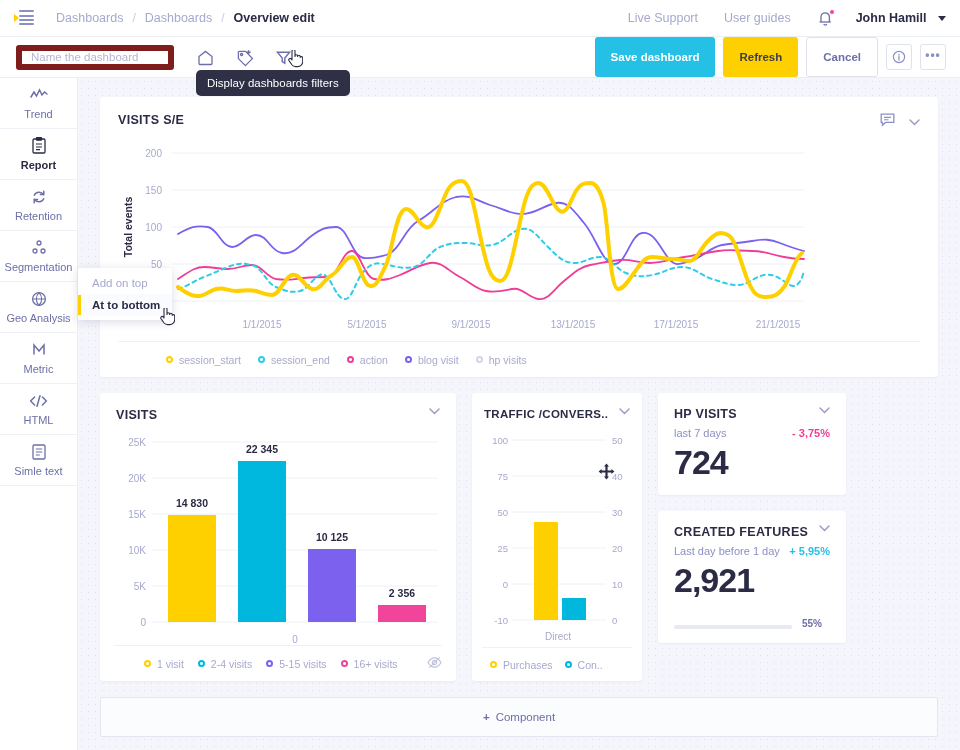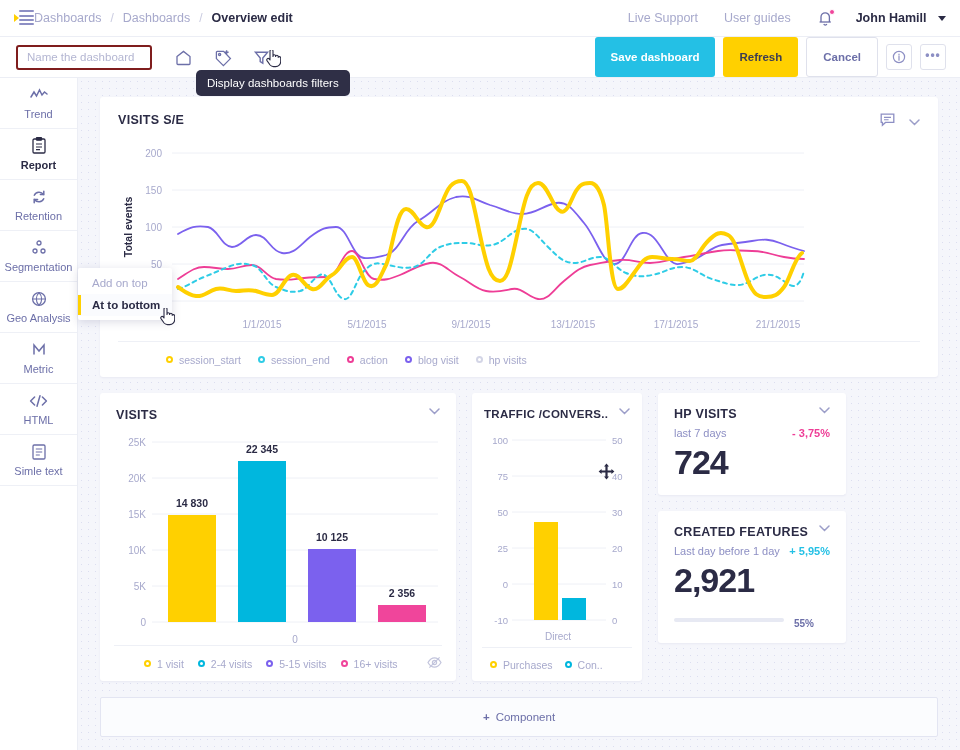--- a/index.html
+++ b/index.html
@@ -26,21 +26,21 @@
   .burger .bl:nth-child(2) { top: 5px; }
   .burger .bl:nth-child(3) { top: 9px; }
   .burger .bl:nth-child(4) { top: 13px; }
   .burger .tri {
     position: absolute; left: 0; top: 4px;
     width: 0; height: 0;
     border-top: 4px solid transparent;
     border-bottom: 4px solid transparent;
     border-left: 5px solid #ffcf00;
   }
-  .crumbs { display: flex; align-items: center; font-size: 12.5px; }
+  .crumbs { display: flex; align-items: center; margin-left: 22px; font-size: 12.5px; }
   .crumb { color: #a7a9cc; cursor: pointer; }
   .crumb.active { color: #2b2b45; font-weight: bold; cursor: default; }
   .crumb-sep { color: #c9cbe0; margin: 0 9px; font-size: 12px; }
   .top-right { margin-left: auto; display: flex; align-items: center; margin-right: 14px; }
   .toplink { color: #a7a9cc; font-size: 12.5px; margin-right: 26px; cursor: pointer; }
   .bell { position: relative; width: 17px; height: 18px; margin-right: 22px; cursor: pointer; }
   .bell svg { display: block; }
   .bell .dot {
     position: absolute; right: -1px; top: 0px;
     width: 6px; height: 6px; border-radius: 50%;
@@ -54,22 +54,22 @@
   }
 
   
   .actionbar {
     height: 41px; width: 960px;
     display: flex; align-items: center;
     border-bottom: 1px solid #eceef5;
     background: #fff; position: relative; z-index: 25;
   }
   .namefield {
-    margin-left: 16px; width: 136px; height: 25px;
-    border: 2px solid #7f1d1d; border-radius: 3px;
+    margin-left: 16px; width: 158px; height: 25px;
+    border: 6px solid #7f1d1d; border-radius: 3px;
     font-size: 11.5px; color: #a7a9cc; padding: 0 9px;
     font-family: "Liberation Sans", sans-serif; outline: none; background: #fff;
   }
   .namefield::placeholder { color: #b4b6d2; }
   .tool-icons { display: flex; align-items: center; margin-left: 22px; gap: 20px; }
   .tic { width: 19px; height: 19px; cursor: pointer; color: #6c6fa8; position: relative; }
   .tic svg { display: block; }
   .cursor-hand { position: absolute; left: 14px; top: 2px; width: 15px; height: 19px; }
   .act-right { margin-left: auto; display: flex; align-items: center; margin-right: 14px; gap: 8px; }
   .btn {
@@ -169,22 +169,22 @@
   .card-traffic { width: 170px; height: 288px; position: relative; padding: 15px 12px 0 12px; }
   .col-right { width: 188px; display: flex; flex-direction: column; gap: 16px; }
   .card-kpi { height: 102px; padding: 14px 16px 0 16px; position: relative; }
   .kpi-head { display: flex; align-items: flex-start; }
   .kpi-sub { display: flex; align-items: center; margin-top: 6px; }
   .kpi-sub .lbl { font-size: 11px; color: #8d8fc4; }
   .kpi-sub .delta { margin-left: auto; font-size: 11px; font-weight: bold; }
   .kpi-val { font-size: 34px; font-weight: bold; color: #2b2b45; margin-top: 4px; letter-spacing: -1px; }
   .card-features { height: 132px; }
   .prog-row {
-    position: absolute; left: 16px; right: 32px; bottom: 14px;
-    display: flex; align-items: flex-start; gap: 10px;
+    position: absolute; left: 16px; right: 24px; bottom: 14px;
+    display: flex; align-items: flex-end; gap: 10px;
   }
   .prog-track { flex: 1; height: 4px; background: #e7e9f3; border-radius: 2px; overflow: hidden; }
   .prog-fill { height: 4px; background: #ffd000; border-radius: 2px; }
   .prog-pct { font-size: 10px; font-weight: bold; color: #6c6fa8; }
 
   .card-add {
     margin-top: 16px; height: 40px; border: 1px solid #e3e5f2;
     background: #fbfcfe; display: flex; align-items: center; justify-content: center;
     font-size: 11.5px; color: #6c6fa8; cursor: pointer; border-radius: 2px;
   }

